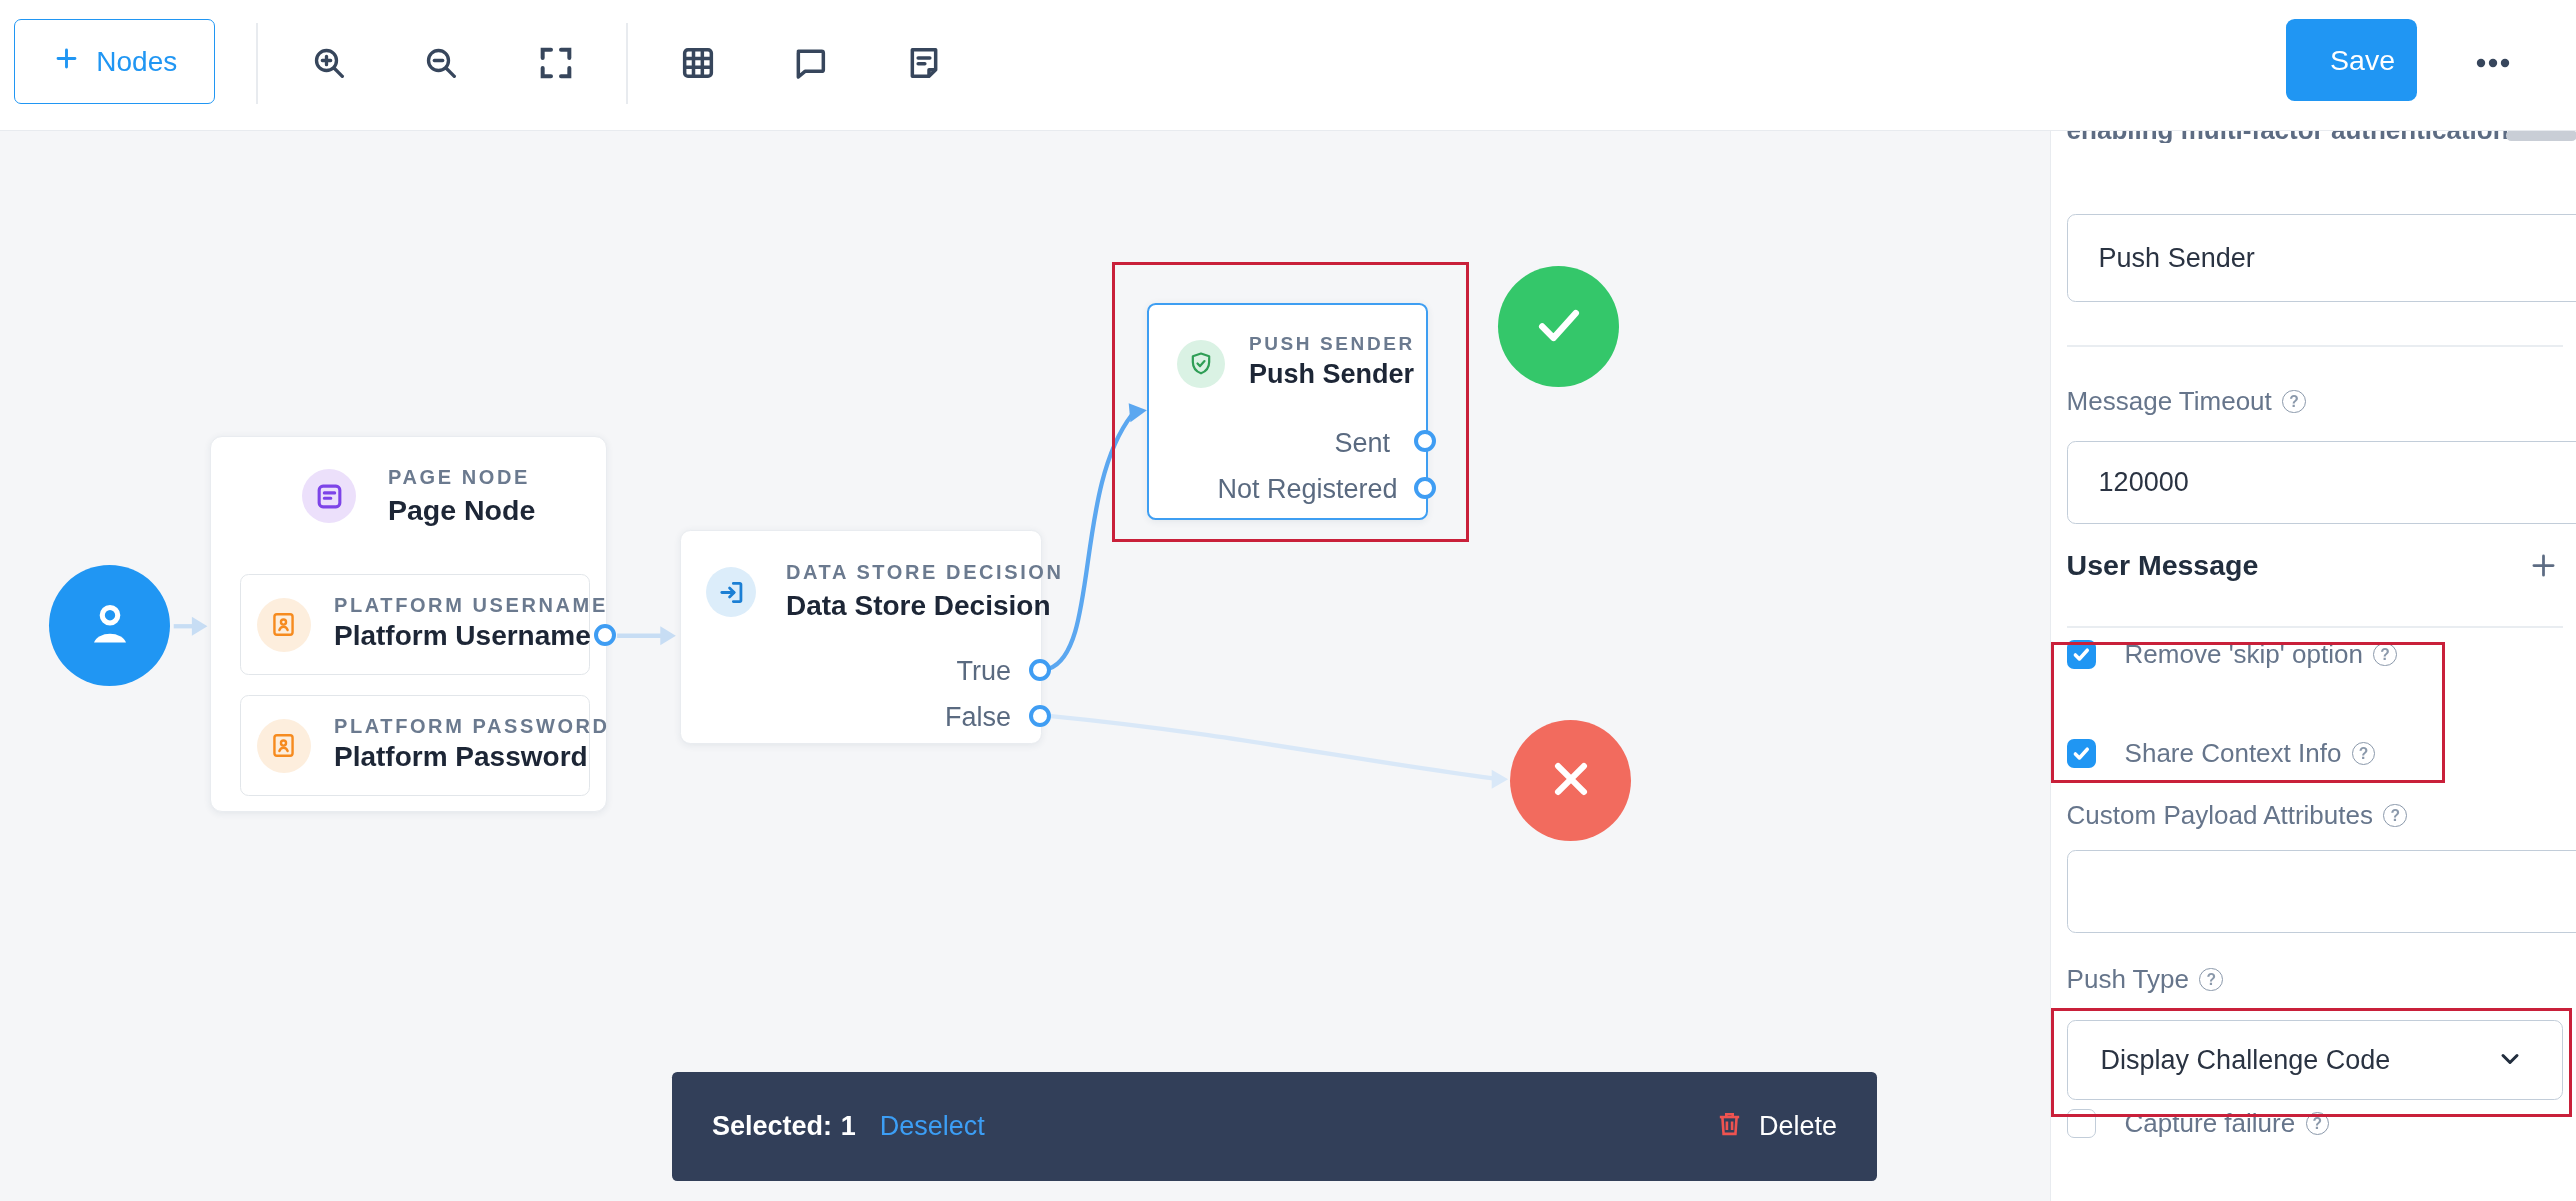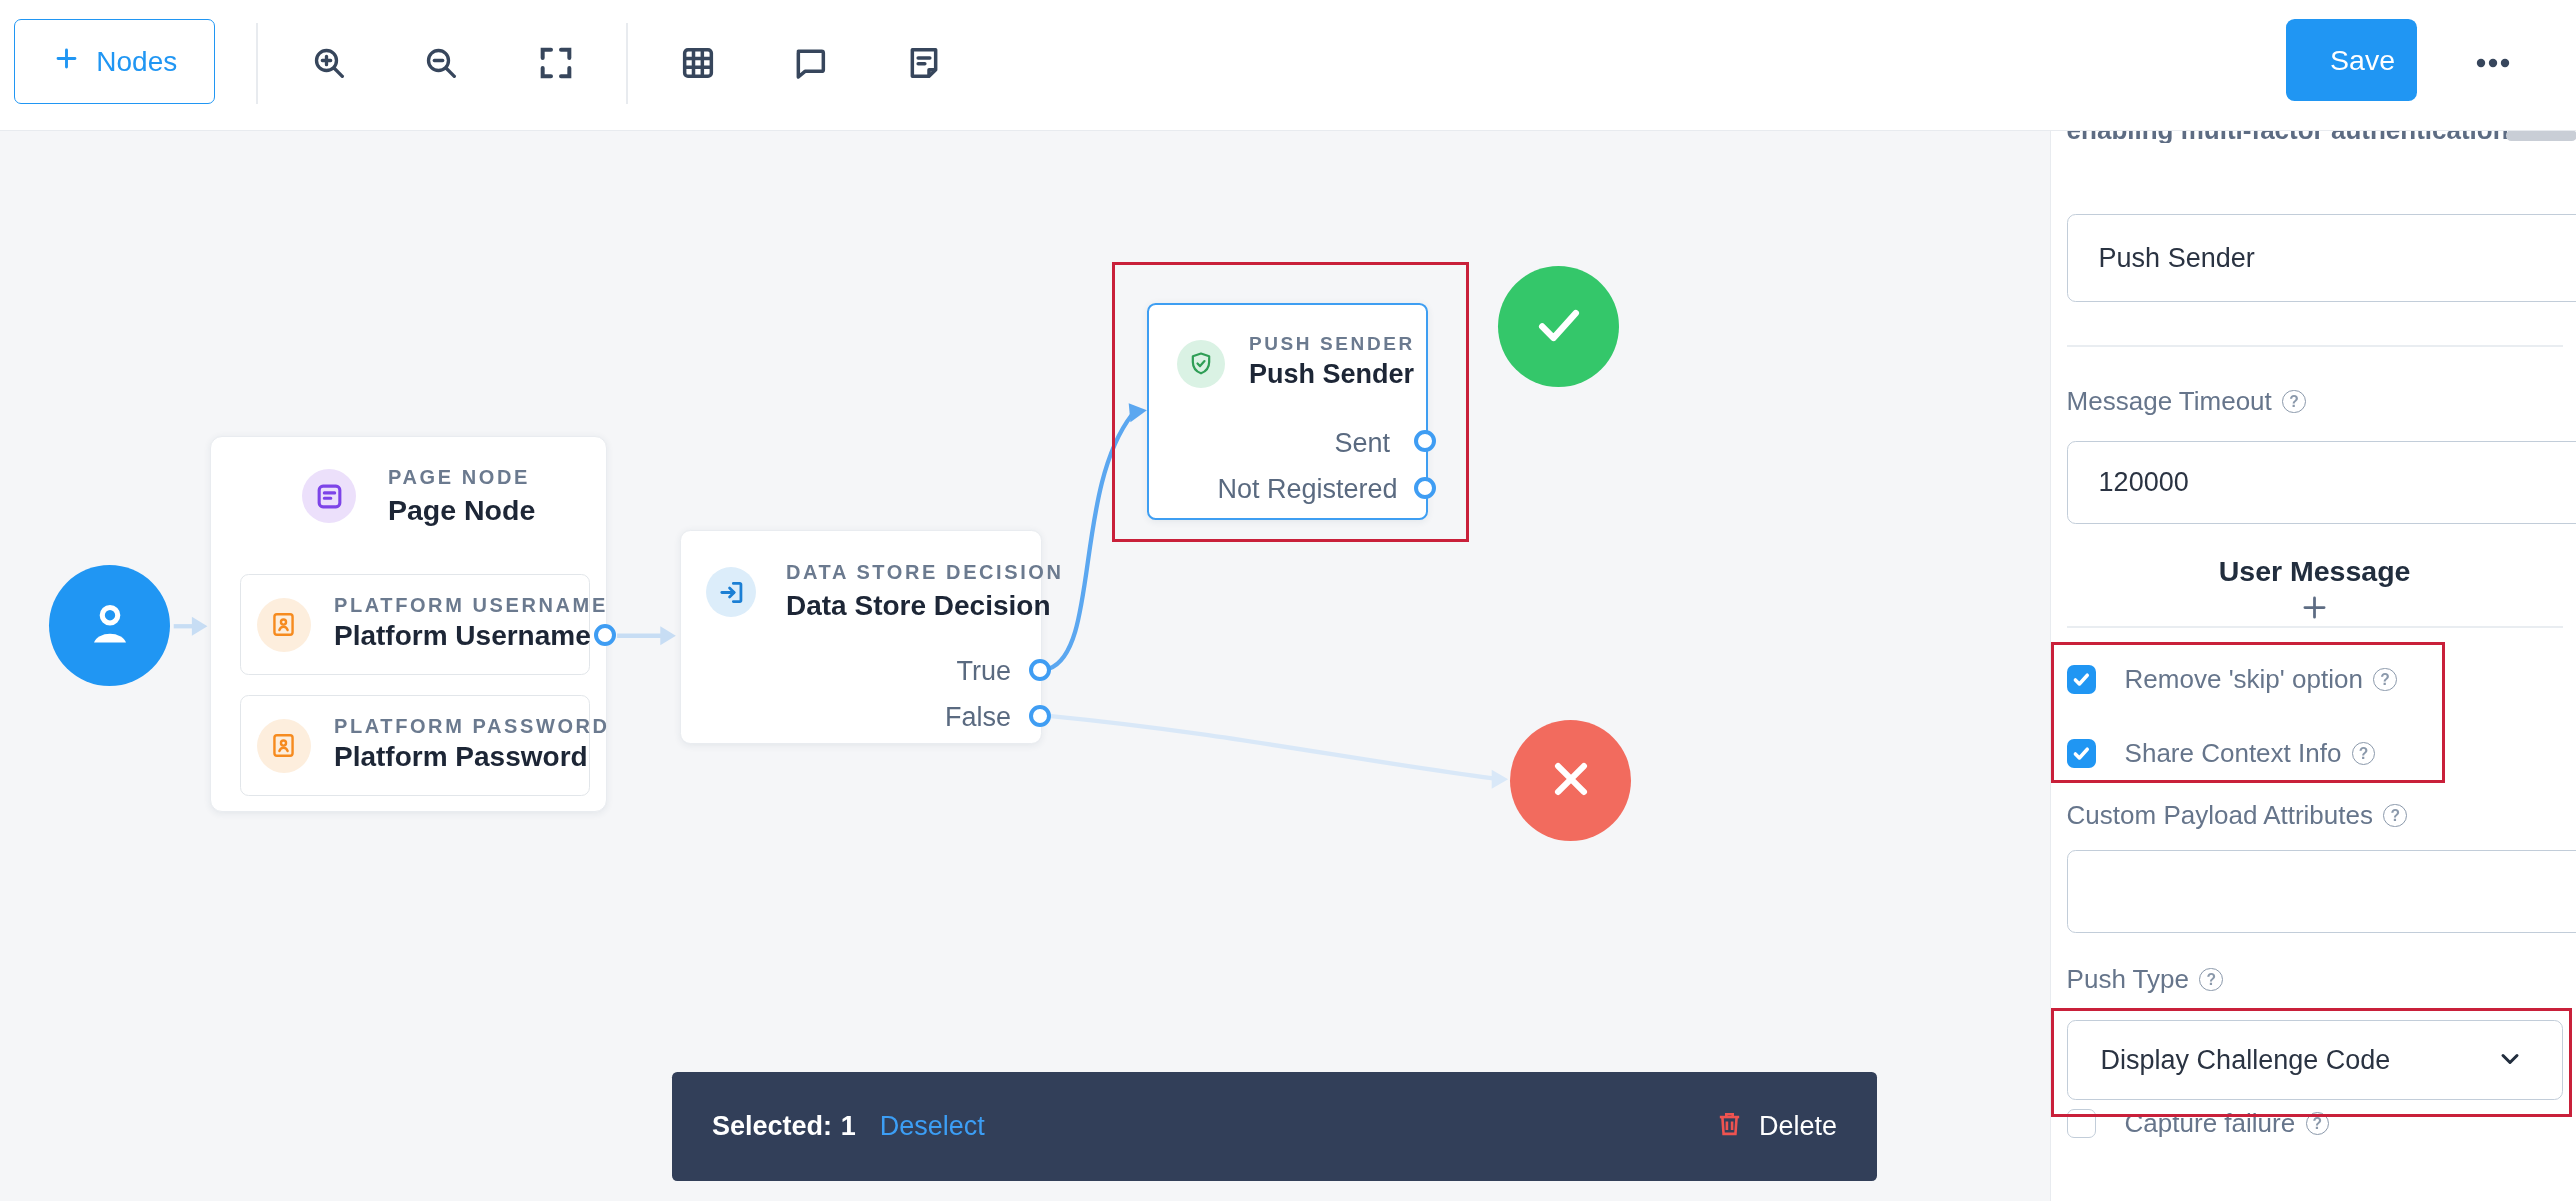--- a/index.html
+++ b/index.html
@@ -296,33 +296,33 @@
     <input class="text-input" style="top: 84px;" value="Push Sender">
 
     <div class="divider" style="top:215px;"></div>
 
     <div class="panel-abs field-label" style="left:15.6px;top:256px;">
       <span>Message Timeout</span>
       <span class="help-icon">?</span>
     </div>
     <input class="text-input" style="top: 311px; height: 81px;" value="120000">
 
-    <div class="section-header" style="top:425px;flex-direction:column;">
+    <div class="section-header" style="top:416px;">
       <span class="sec-title">User Message</span>
       <span class="plus-btn">
         <svg width="33" height="33" viewBox="0 0 24 24" fill="none" stroke="#5d6c83" stroke-width="2" stroke-linecap="round">
             <path d="M12 5v14M5 12h14"></path>
           </svg>
       </span>
     </div>
     <div class="divider" style="top:496px;"></div>
 
     <div class="annotation panel-abs annotation-p1"></div>
 
-    <div class="checkbox-row" style="top:534px;">
+    <div class="checkbox-row" style="top:509px;">
       <span class="checkbox checked">
         <svg viewBox="0 0 24 24">
             <path d="M5 12.5l4.6 4.6 9-10" stroke="#fff" stroke-width="4" fill="none" stroke-linecap="round" stroke-linejoin="round"></path>
           </svg>
       </span>
       <span class="cb-label">
         <span>Remove 'skip' option</span>
         <span class="help-icon">?</span>
       </span>
     </div>

